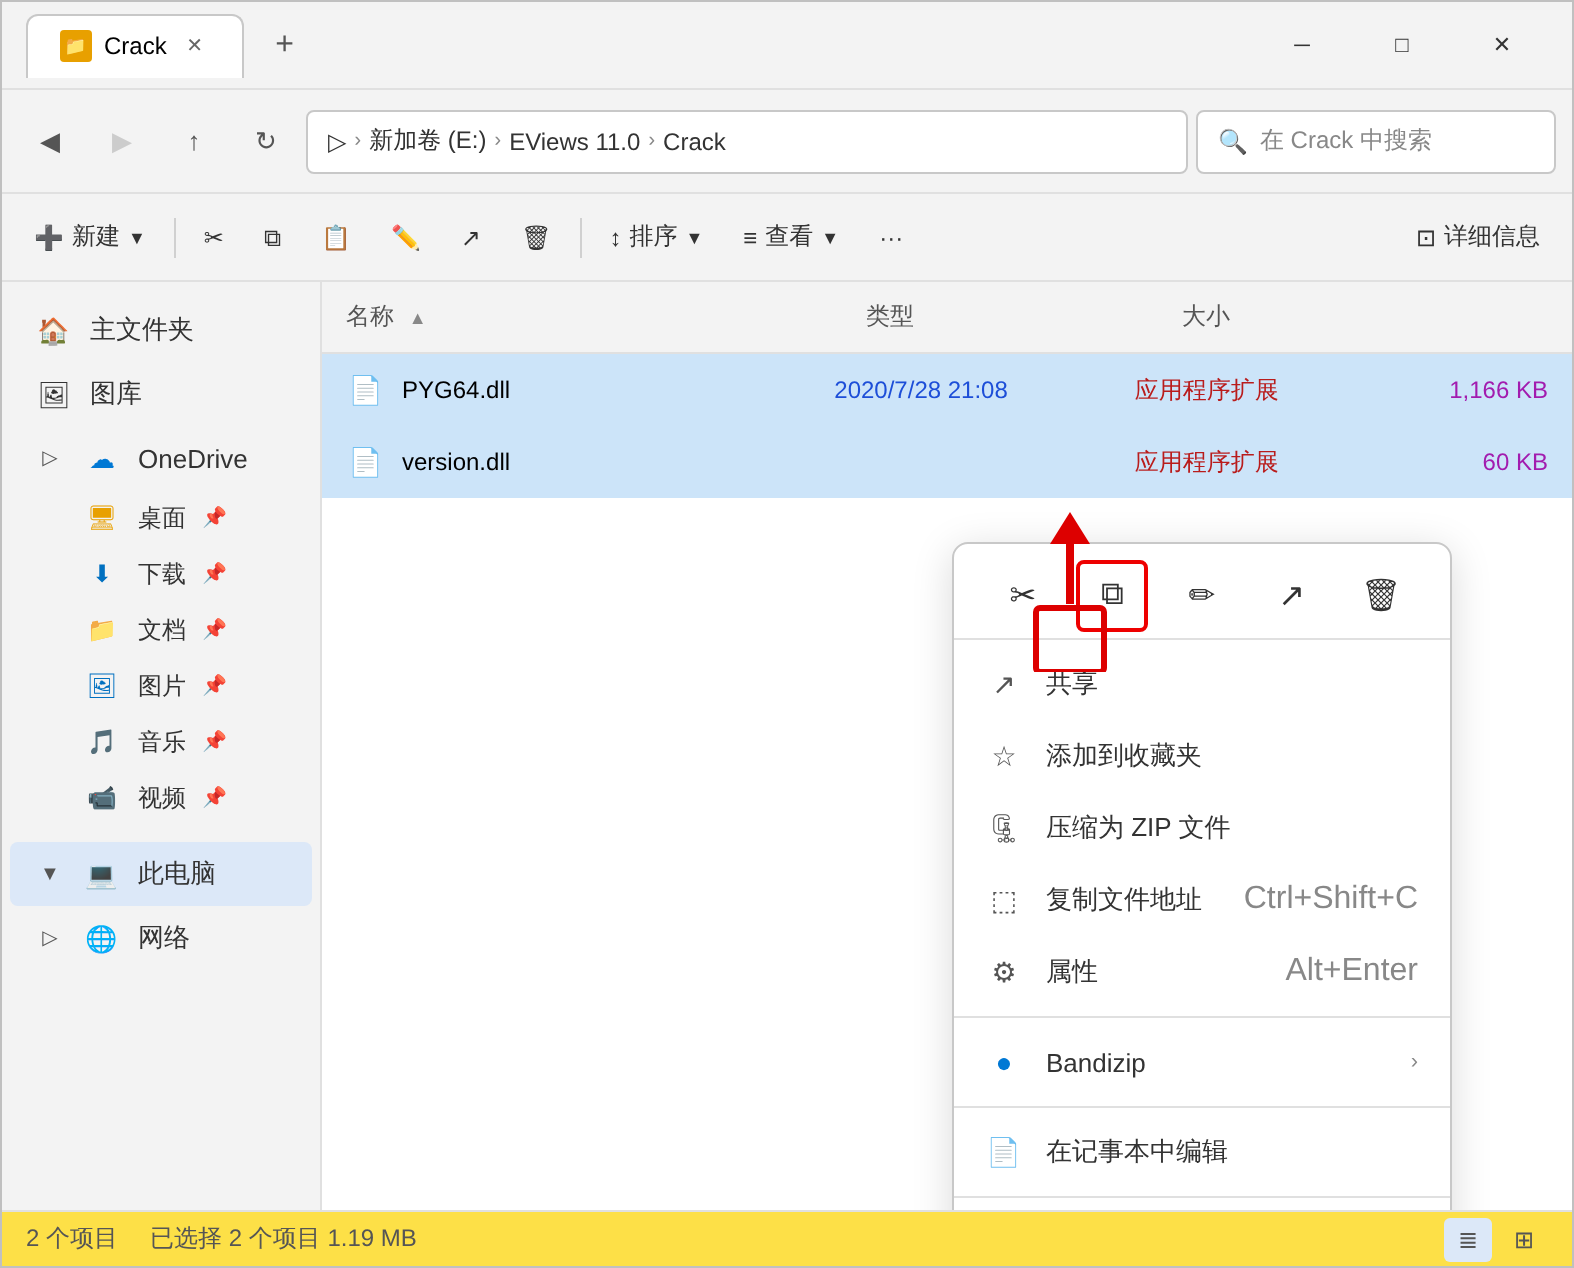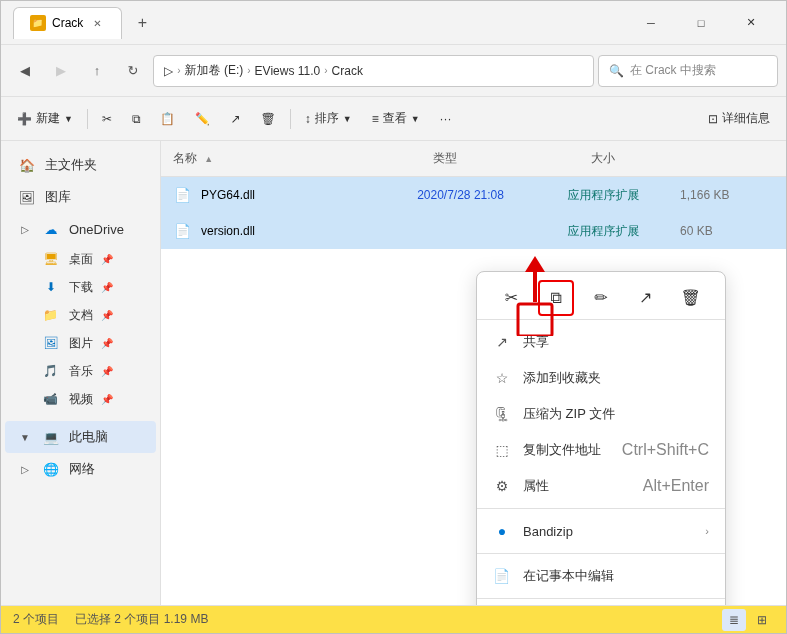--- a/index.html
+++ b/index.html
@@ -287,22 +287,22 @@
       font-size: 12px;
     }
     .file-row.selected { background: #cce4f9; }
     .file-cell-name {
       width: 260px;
       display: flex;
       align-items: center;
       gap: 8px;
     }
     .file-cell-date { width: 160px; color: #1d4ed8; }
-    .file-cell-type { width: 120px; color: #0f766e; }
-    .file-cell-size { width: 100px; text-align: left; color: #737373; }
+    .file-cell-type { width: 120px; color: #b91c1c; }
+    .file-cell-size { width: 100px; text-align: right; color: #a21caf; }
     .file-icon {
       width: 20px;
       height: 20px;
       display: flex;
       align-items: center;
       justify-content: center;
       font-size: 14px;
     }
 
     

